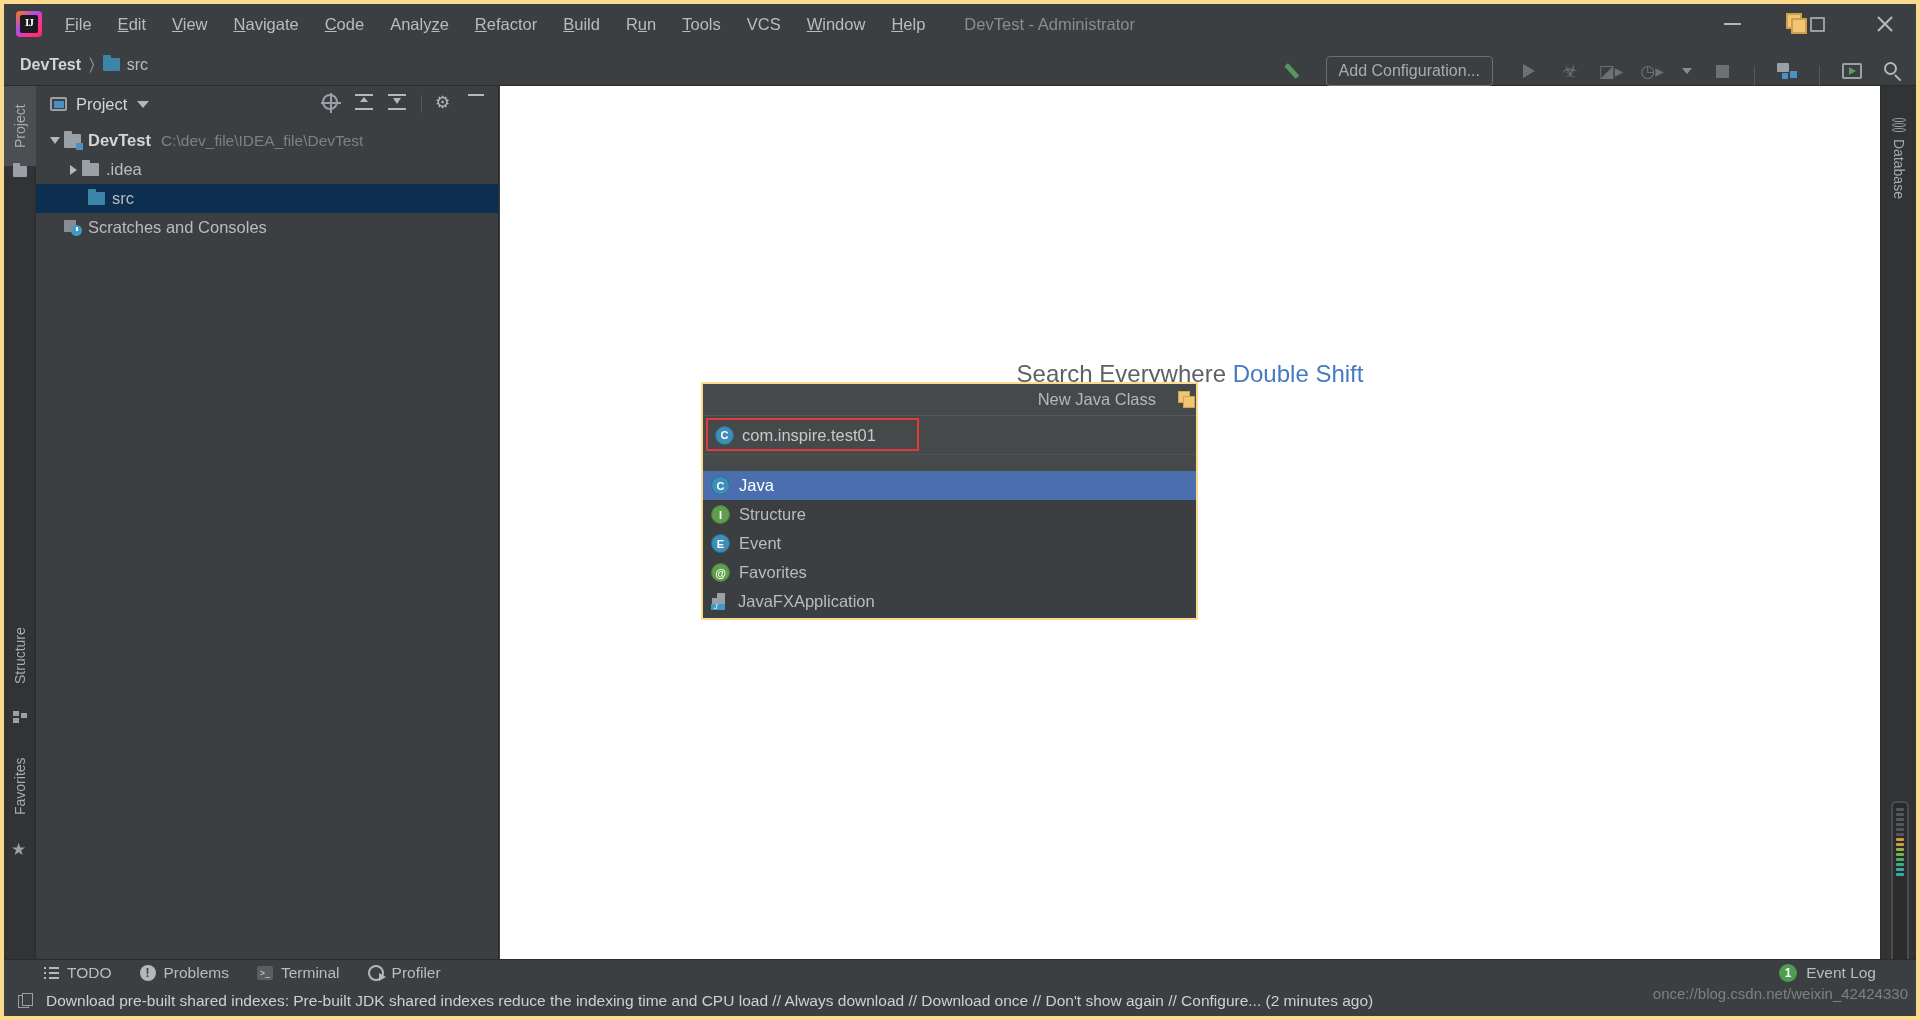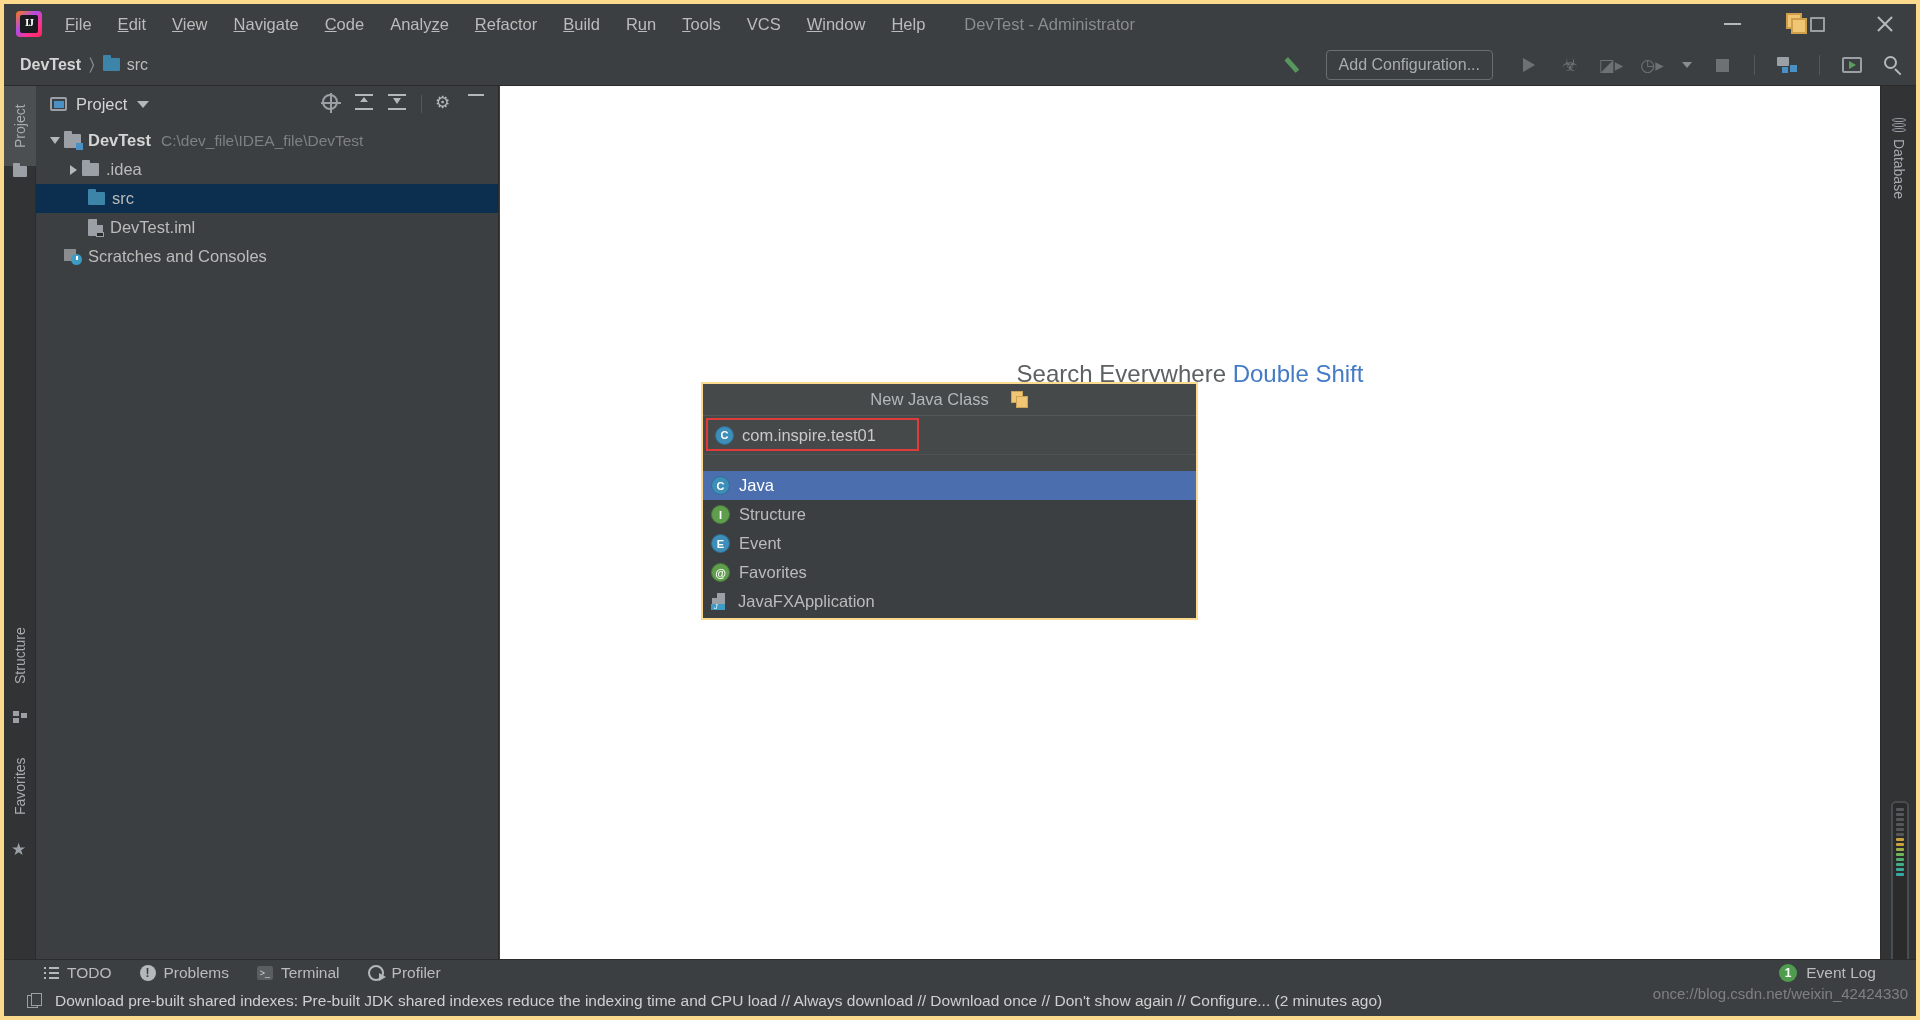--- a/index.html
+++ b/index.html
@@ -94,21 +94,21 @@
   .folder-ic::before {
     content: ""; position: absolute; left: 0; top: -3px; width: 8px; height: 4px;
     background: #3d85a8; border-radius: 1px 1px 0 0;
   }
   .folder-ic.grey { background: #9aa0a6; }
   .folder-ic.grey::before { background: #9aa0a6; }
   .bc-src { color: #bbbbbb; font-size: 16px; }
 
   .toolbar-right {
     position: absolute; right: 8px; top: 0; height: 42px;
-    display: flex; align-items: center; gap: 11px;
+    display: flex; align-items: flex-end; gap: 11px;
   }
   .tb-btn {
     width: 30px; height: 30px; display: flex; align-items: center; justify-content: center;
   }
   .hammer { font-size: 0; position: relative; width: 22px; height: 22px; }
   .hammer::before {
     content: ""; position: absolute; left: 3px; top: 3px;
     width: 17px; height: 5px; background: #57965c;
     transform: rotate(48deg); transform-origin: left top; border-radius: 1px;
   }
@@ -240,21 +240,21 @@
   }
   .watermark .key { color: #447bc4; }
 
   
   .dialog {
     position: absolute; left: 697px; top: 378px; width: 497px;
     background: #3c3f41; border: 2px solid #fbd98d; z-index: 20;
   }
   .dlg-header {
     height: 32px; background: #45494a; display: flex; align-items: center;
-    justify-content: center; gap: 22px; border-bottom: 1px solid #555859;
+    justify-content: flex-end; gap: 22px; border-bottom: 1px solid #555859;
   }
   .dlg-title { color: #b5b8ba; font-size: 16.5px; }
   .copy-ic { position: relative; width: 18px; height: 18px; }
   .copy-ic .b { position:absolute; left:0; top:0; width:12px; height:12px;
       background:#f0c674; border:1.5px solid #c9a456; }
   .copy-ic .f2 { position:absolute; left:5px; top:5px; width:12px; height:12px;
       background:#f0c674; border:1.5px solid #c9a456; }
   .dlg-input-row {
     height: 38px; background: #45494a; display: flex; align-items: center;
     padding-left: 6px; position: relative;
@@ -335,21 +335,21 @@
      position: relative; }
   .prof-ic::after { content:""; position:absolute; right:-4px; bottom:-2px; width:0;height:0;
      border-left:7px solid #b5b8ba; border-top:4px solid transparent;border-bottom:4px solid transparent;}
   .event-log {
     margin-left: auto; margin-right: 40px; display: flex; align-items: center; gap: 9px;
   }
   .ev-badge { width: 18px; height: 18px; border-radius: 50%; background: #4f9c4f;
      color: #fff; font-size: 12px; display:flex;align-items:center;justify-content:center; font-weight:bold;}
   .status-bar {
     position: absolute; left: 0; right: 0; bottom: 0; height: 30px;
-    background: #3c3f41; display: flex; align-items: center; padding-left: 23px; gap: 12px;
+    background: #3c3f41; display: flex; align-items: center; padding-left: 14px; gap: 12px;
   }
   .sb-ic { position: relative; width: 16px; height: 16px; flex: none; }
   .sb-ic .r1 { position:absolute; left:0; top:2px; width:11px; height:13px; border:1.5px solid #9aa0a6;}
   .sb-ic .r2 { position:absolute; left:4px; top:0; width:11px; height:13px; border:1.5px solid #9aa0a6; background:#3c3f41;}
   .sb-text { color: #cfcfcf; font-size: 15.5px; white-space: nowrap; }
   .csdn-wm {
     position: absolute; right: 8px; bottom: 14px;
     color: #8b8b8b; font-size: 15px; opacity: .85; white-space: nowrap;
   }
 </style>
@@ -528,28 +528,20 @@
           </span>
         <span class="folder-ic grey"></span>
         <span class="nm" style="margin-left:0">.idea</span>
       </div>
 
       <div class="tree-row selected ind-2">
         <span class="folder-ic"></span>
         <span class="nm" style="margin-left:0">src</span>
       </div>
 
-      <div class="tree-row ind-2">
-        <span class="iml-ic">
-            <i class="pg"></i>
-            <i class="fold"></i>
-            <i class="bb"></i>
-          </span>
-        <span class="nm">DevTest.iml</span>
-      </div>
 
 
       <div class="tree-row ind-1">
         <span class="scr-ic">
             <i class="sh"></i>
             <i class="clock"></i>
           </span>
         <span class="nm">Scratches and Consoles</span>
       </div>
     </div>

